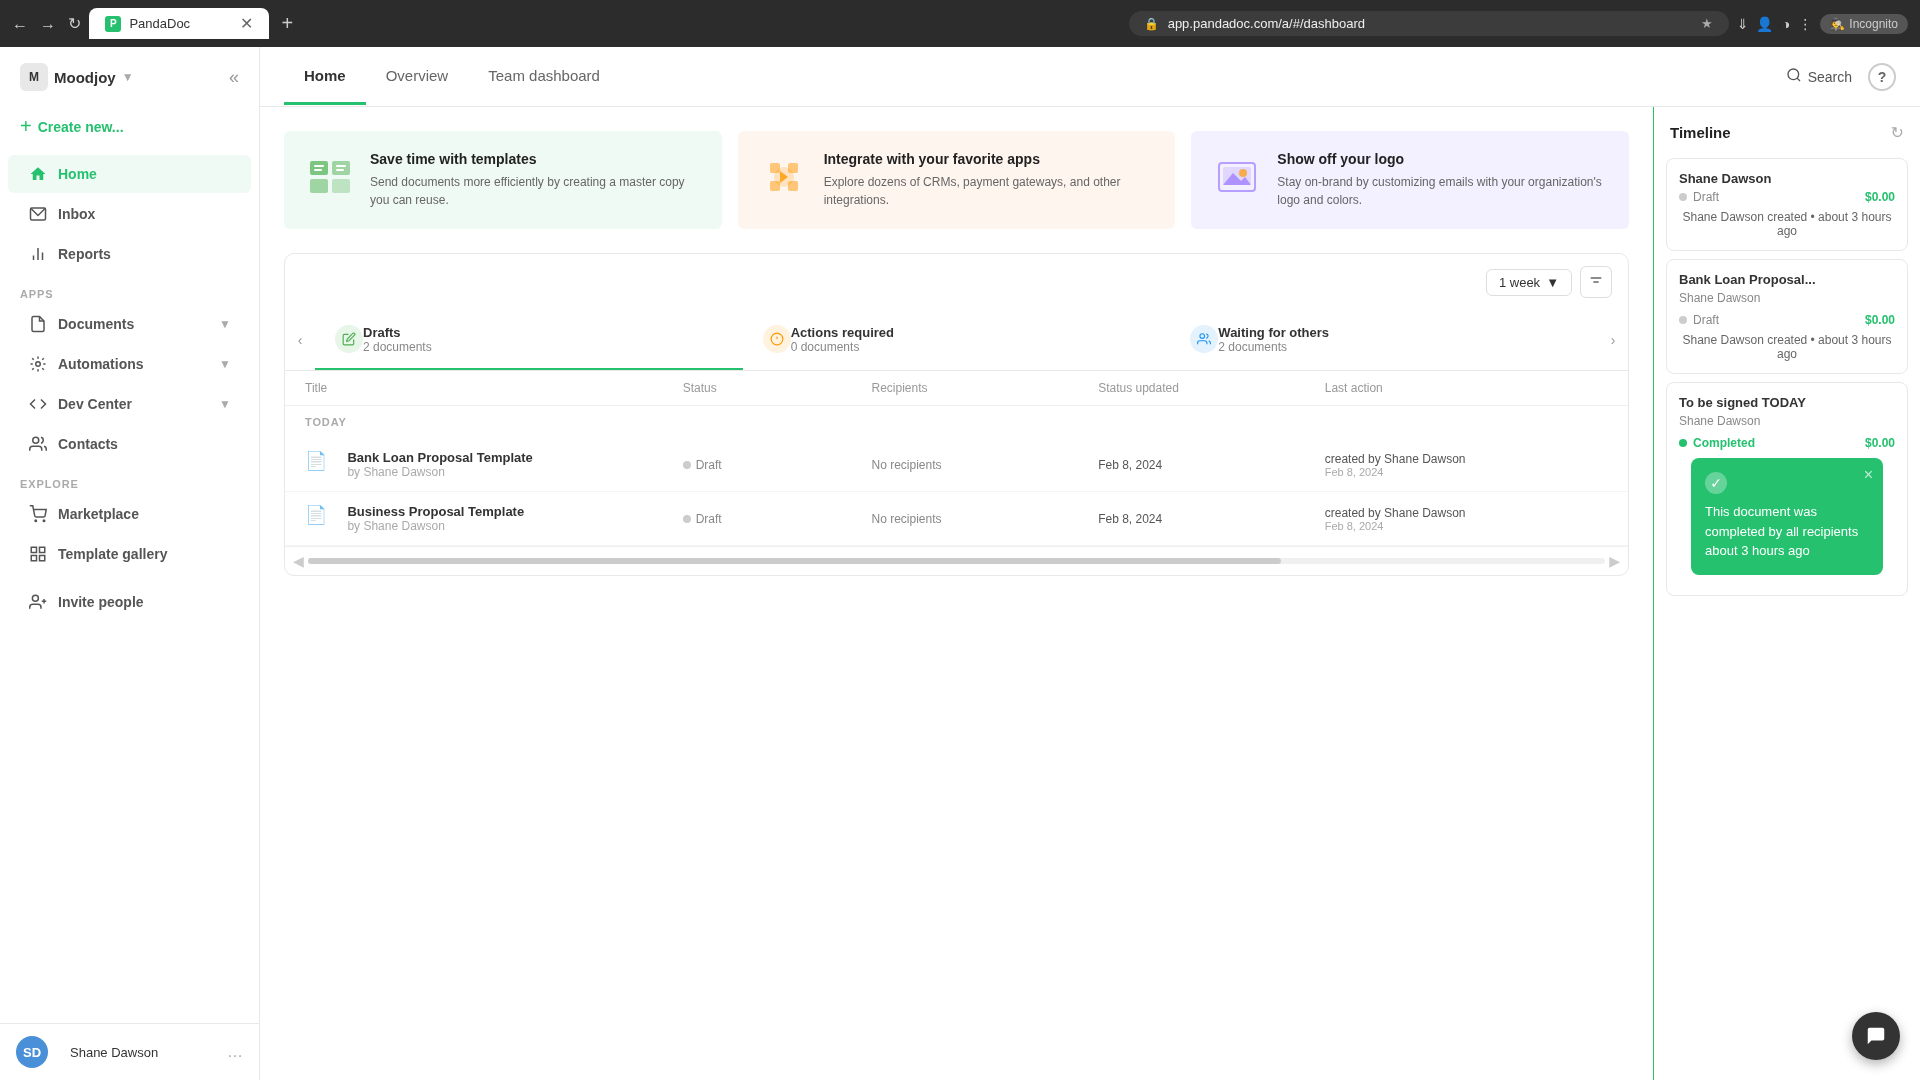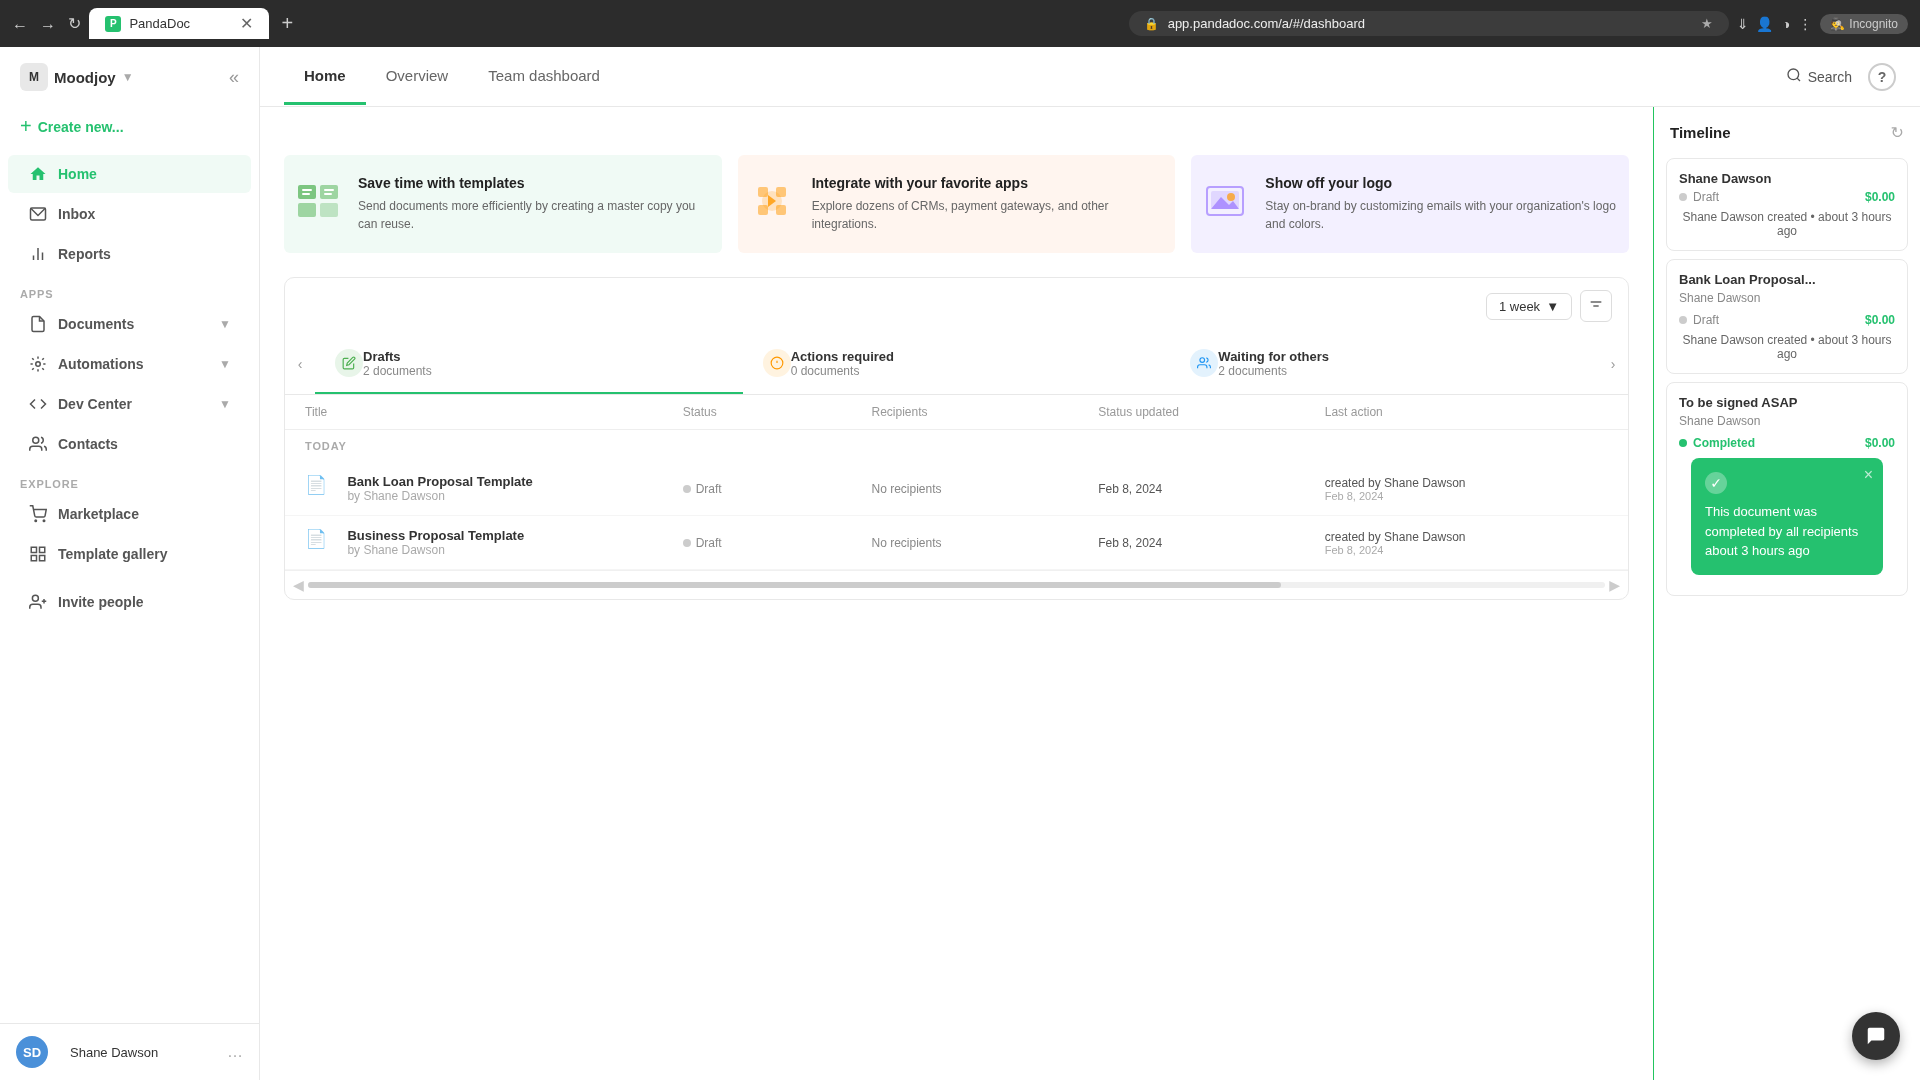--- a/index.html
+++ b/index.html
@@ -47,21 +47,21 @@
     .top-nav-actions { display: flex; align-items: center; gap: 16px; }
     .search-btn { display: flex; align-items: center; gap: 6px; color: #555; cursor: pointer; font-size: 14px; }
     .help-btn { width: 28px; height: 28px; border-radius: 50%; border: 2px solid #ccc; display: flex; align-items: center; justify-content: center; color: #666; font-size: 14px; font-weight: 700; cursor: pointer; }
 
     
     .content { flex: 1; display: flex; overflow: hidden; }
     .center-panel { flex: 1; overflow-y: auto; padding: 24px; }
 
     
     .promo-cards { display: flex; gap: 16px; margin-bottom: 24px; }
-    .promo-card { flex: 1; border-radius: 6px; padding: 20px 8px; display: flex; align-items: flex-start; gap: 14px; margin-top: 24px; }
+    .promo-card { flex: 1; border-radius: 6px; padding: 20px 20px; display: flex; align-items: flex-start; gap: 14px; }
     .promo-card.green { background: #f0faf5; }
     .promo-card.peach { background: #fff5ef; }
     .promo-card.lavender { background: #f3f0ff; }
     .promo-icon { width: 52px; height: 52px; flex-shrink: 0; display: flex; align-items: center; justify-content: center; }
     .promo-content h3 { font-size: 14px; font-weight: 700; color: #222; margin-bottom: 6px; }
     .promo-content p { font-size: 12px; color: #666; line-height: 1.5; }
 
     
     .docs-section { background: #fff; border: 1px solid #e8e8e8; border-radius: 10px; overflow: hidden; }
     .docs-toolbar { display: flex; align-items: center; justify-content: flex-end; padding: 12px 16px; gap: 8px; }
@@ -504,21 +504,21 @@
           <div class="timeline-user">Shane Dawson</div>
           <div class="timeline-status-row">
             <div class="timeline-dot"></div>
             <span class="timeline-status-label">Draft</span>
             <span class="timeline-amount">$0.00</span>
           </div>
           <div class="timeline-action">Shane Dawson created • about 3 hours ago</div>
         </div>
 
         <div class="timeline-card">
-          <div class="timeline-doc-title">To be signed ASAP</div>
+          <div class="timeline-doc-title">To be signed TODAY</div>
           <div class="timeline-user">Shane Dawson</div>
           <div class="timeline-status-row">
             <div class="timeline-dot completed"></div>
             <span class="timeline-status-label" style="color:#25c16f;font-weight:600;">Completed</span>
             <span class="timeline-amount">$0.00</span>
           </div>
 
           <div class="completion-card">
             <span class="close-completion">×</span>
             <div class="completion-check">✓</div>

